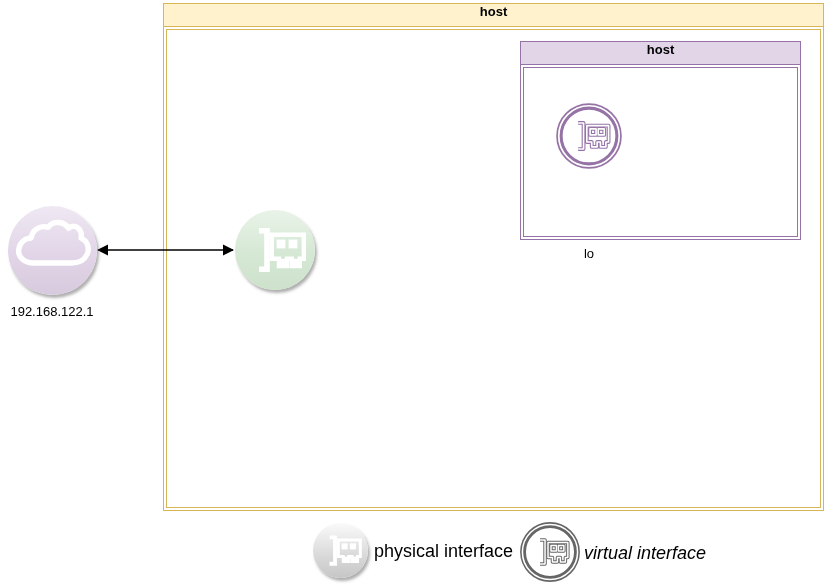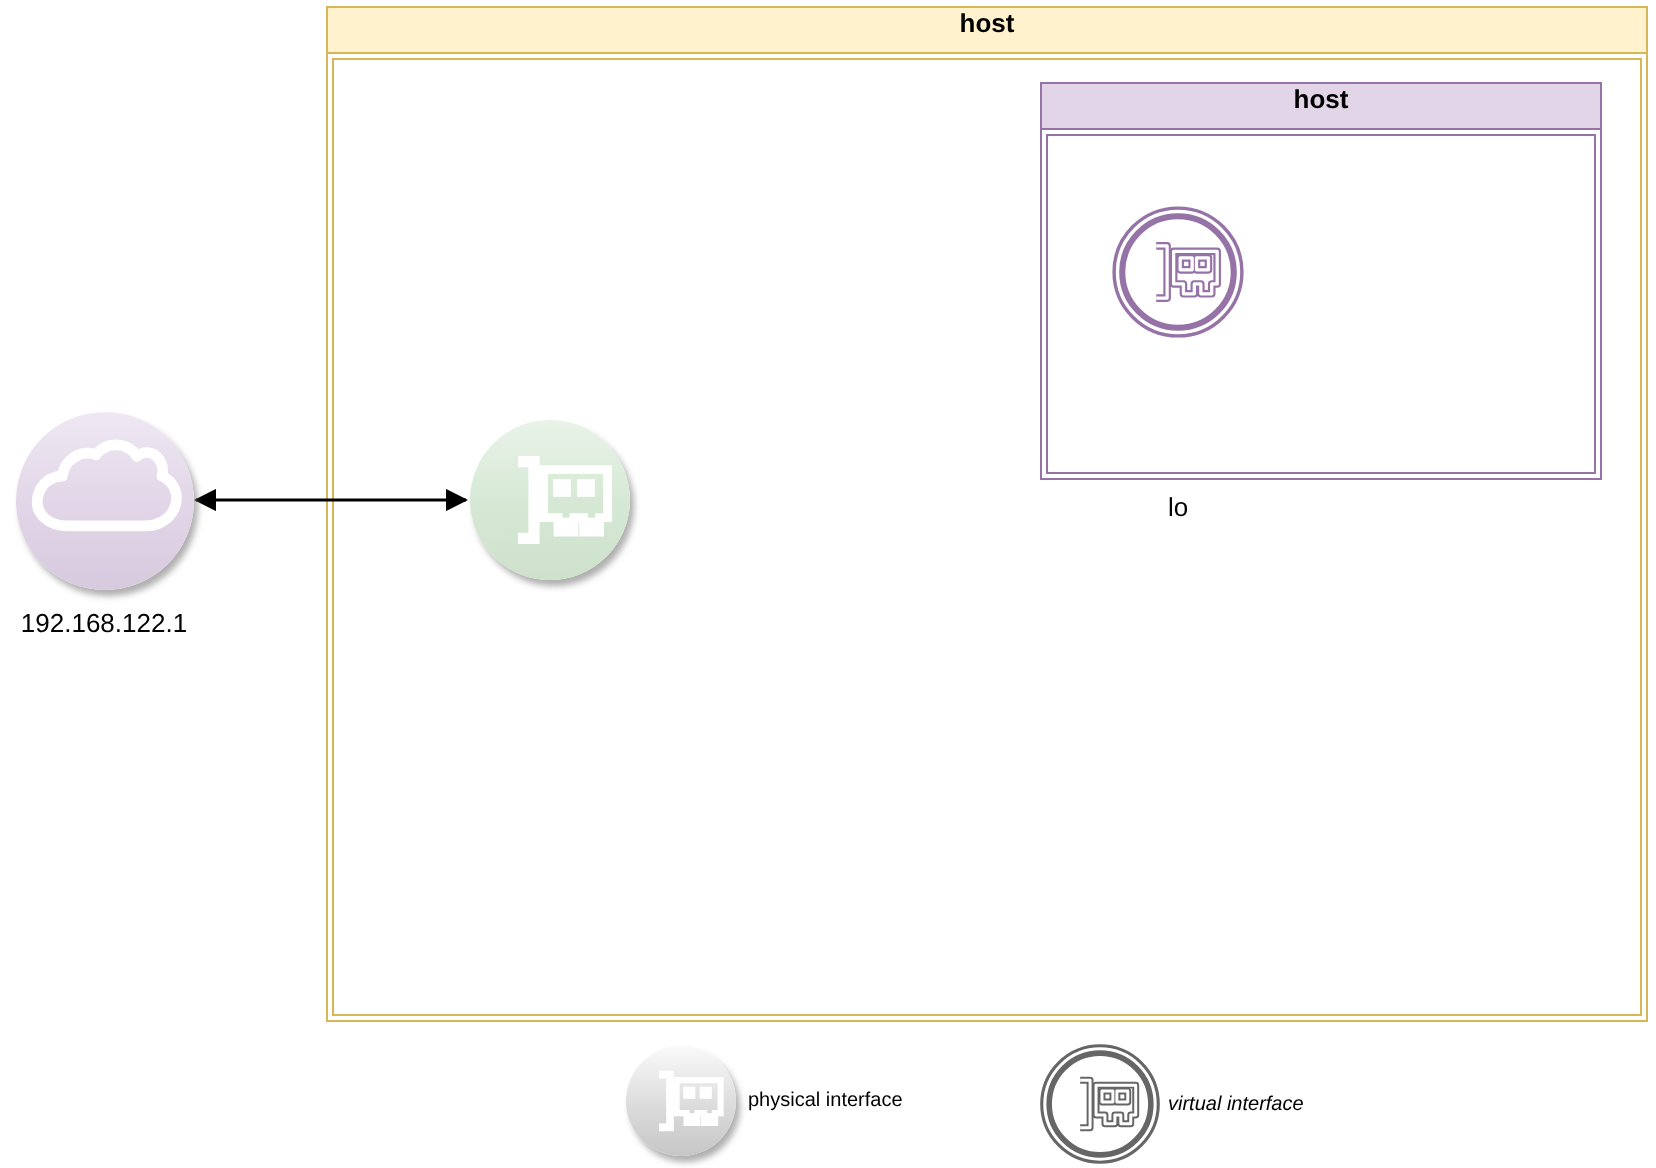--- a/index.html
+++ b/index.html
@@ -56,21 +56,21 @@
 
   .nic-outline .ring{fill:none;stroke:currentColor;}
   .nic-outline .ring-thin{stroke-width:2.5;}
   .nic-outline .ring-thick{stroke-width:4.5;}
   .nic-outline .pass1{fill:none;stroke:currentColor;stroke-width:7;stroke-linejoin:round;}
   .nic-outline .pass2{fill:none;stroke:#fff;stroke-width:3;stroke-linejoin:round;}
   .nic-purple{color:var(--ebal-stroke,#9673a6);}
   .nic-gray{color:var(--outline-gray,#666666);}
 
   
-  .legend-label{position:absolute;font-size:10px;line-height:18px;white-space:nowrap;}
+  .legend-label{position:absolute;font-size:18px;line-height:18px;white-space:nowrap;}
   .legend-physical-label{left:374px;top:542px;}
   .legend-virtual-label{left:584px;top:544px;font-style:italic;}
 </style>
 </head>
 <body>
 
 <div class="canvas">
 
   <div class="container host">
     <div class="container-hdr">

